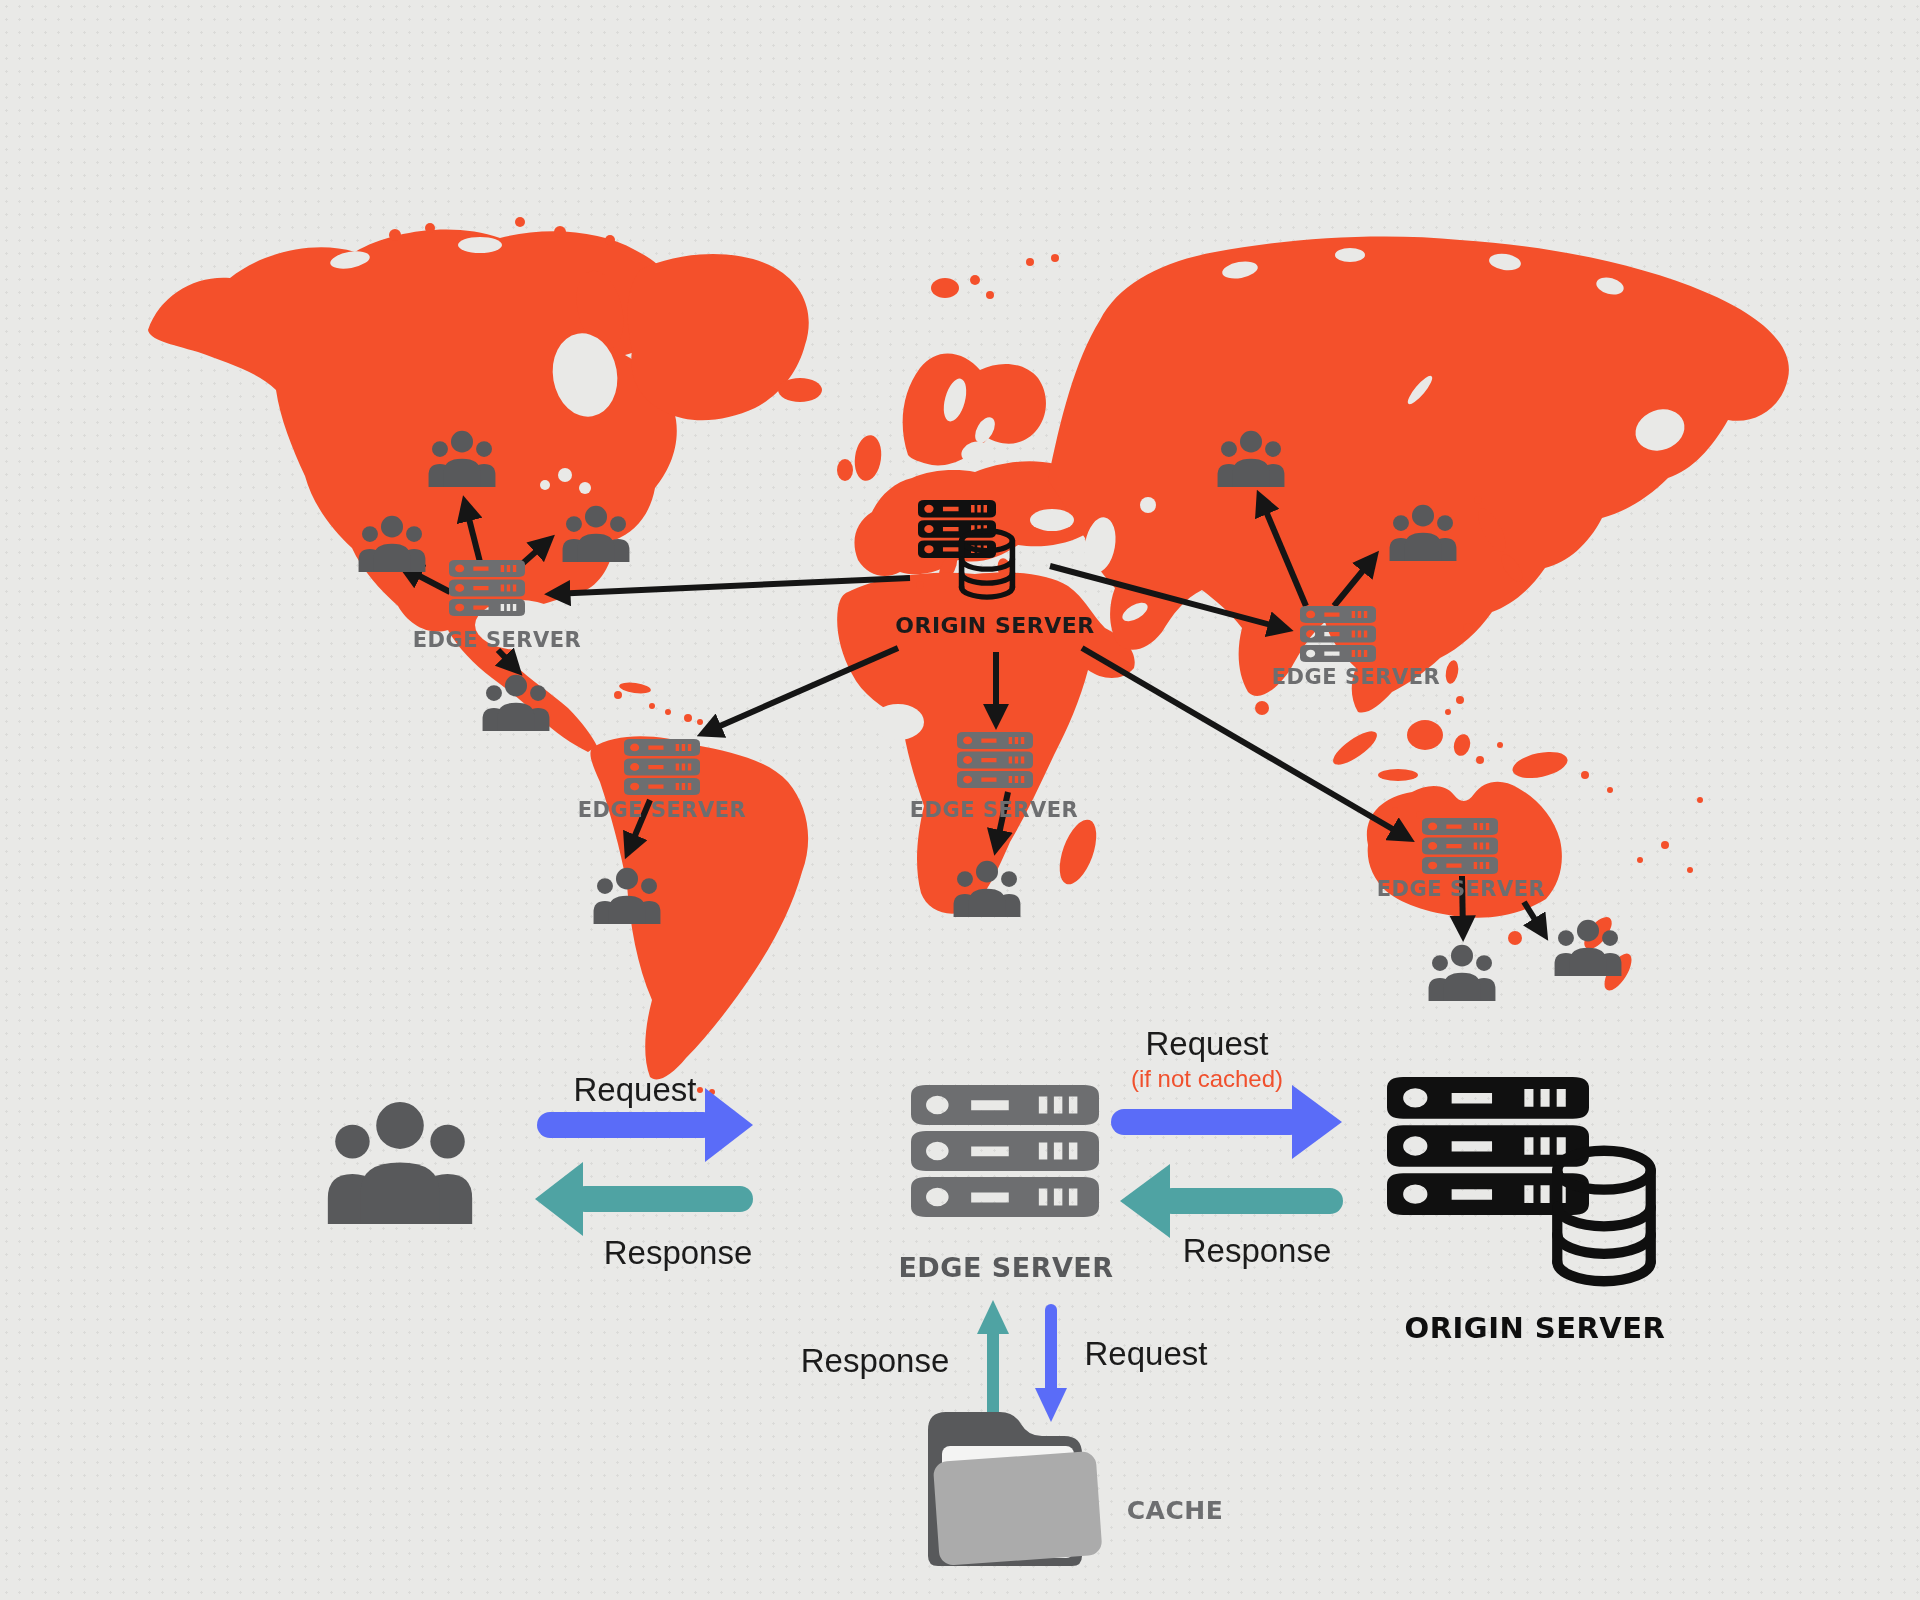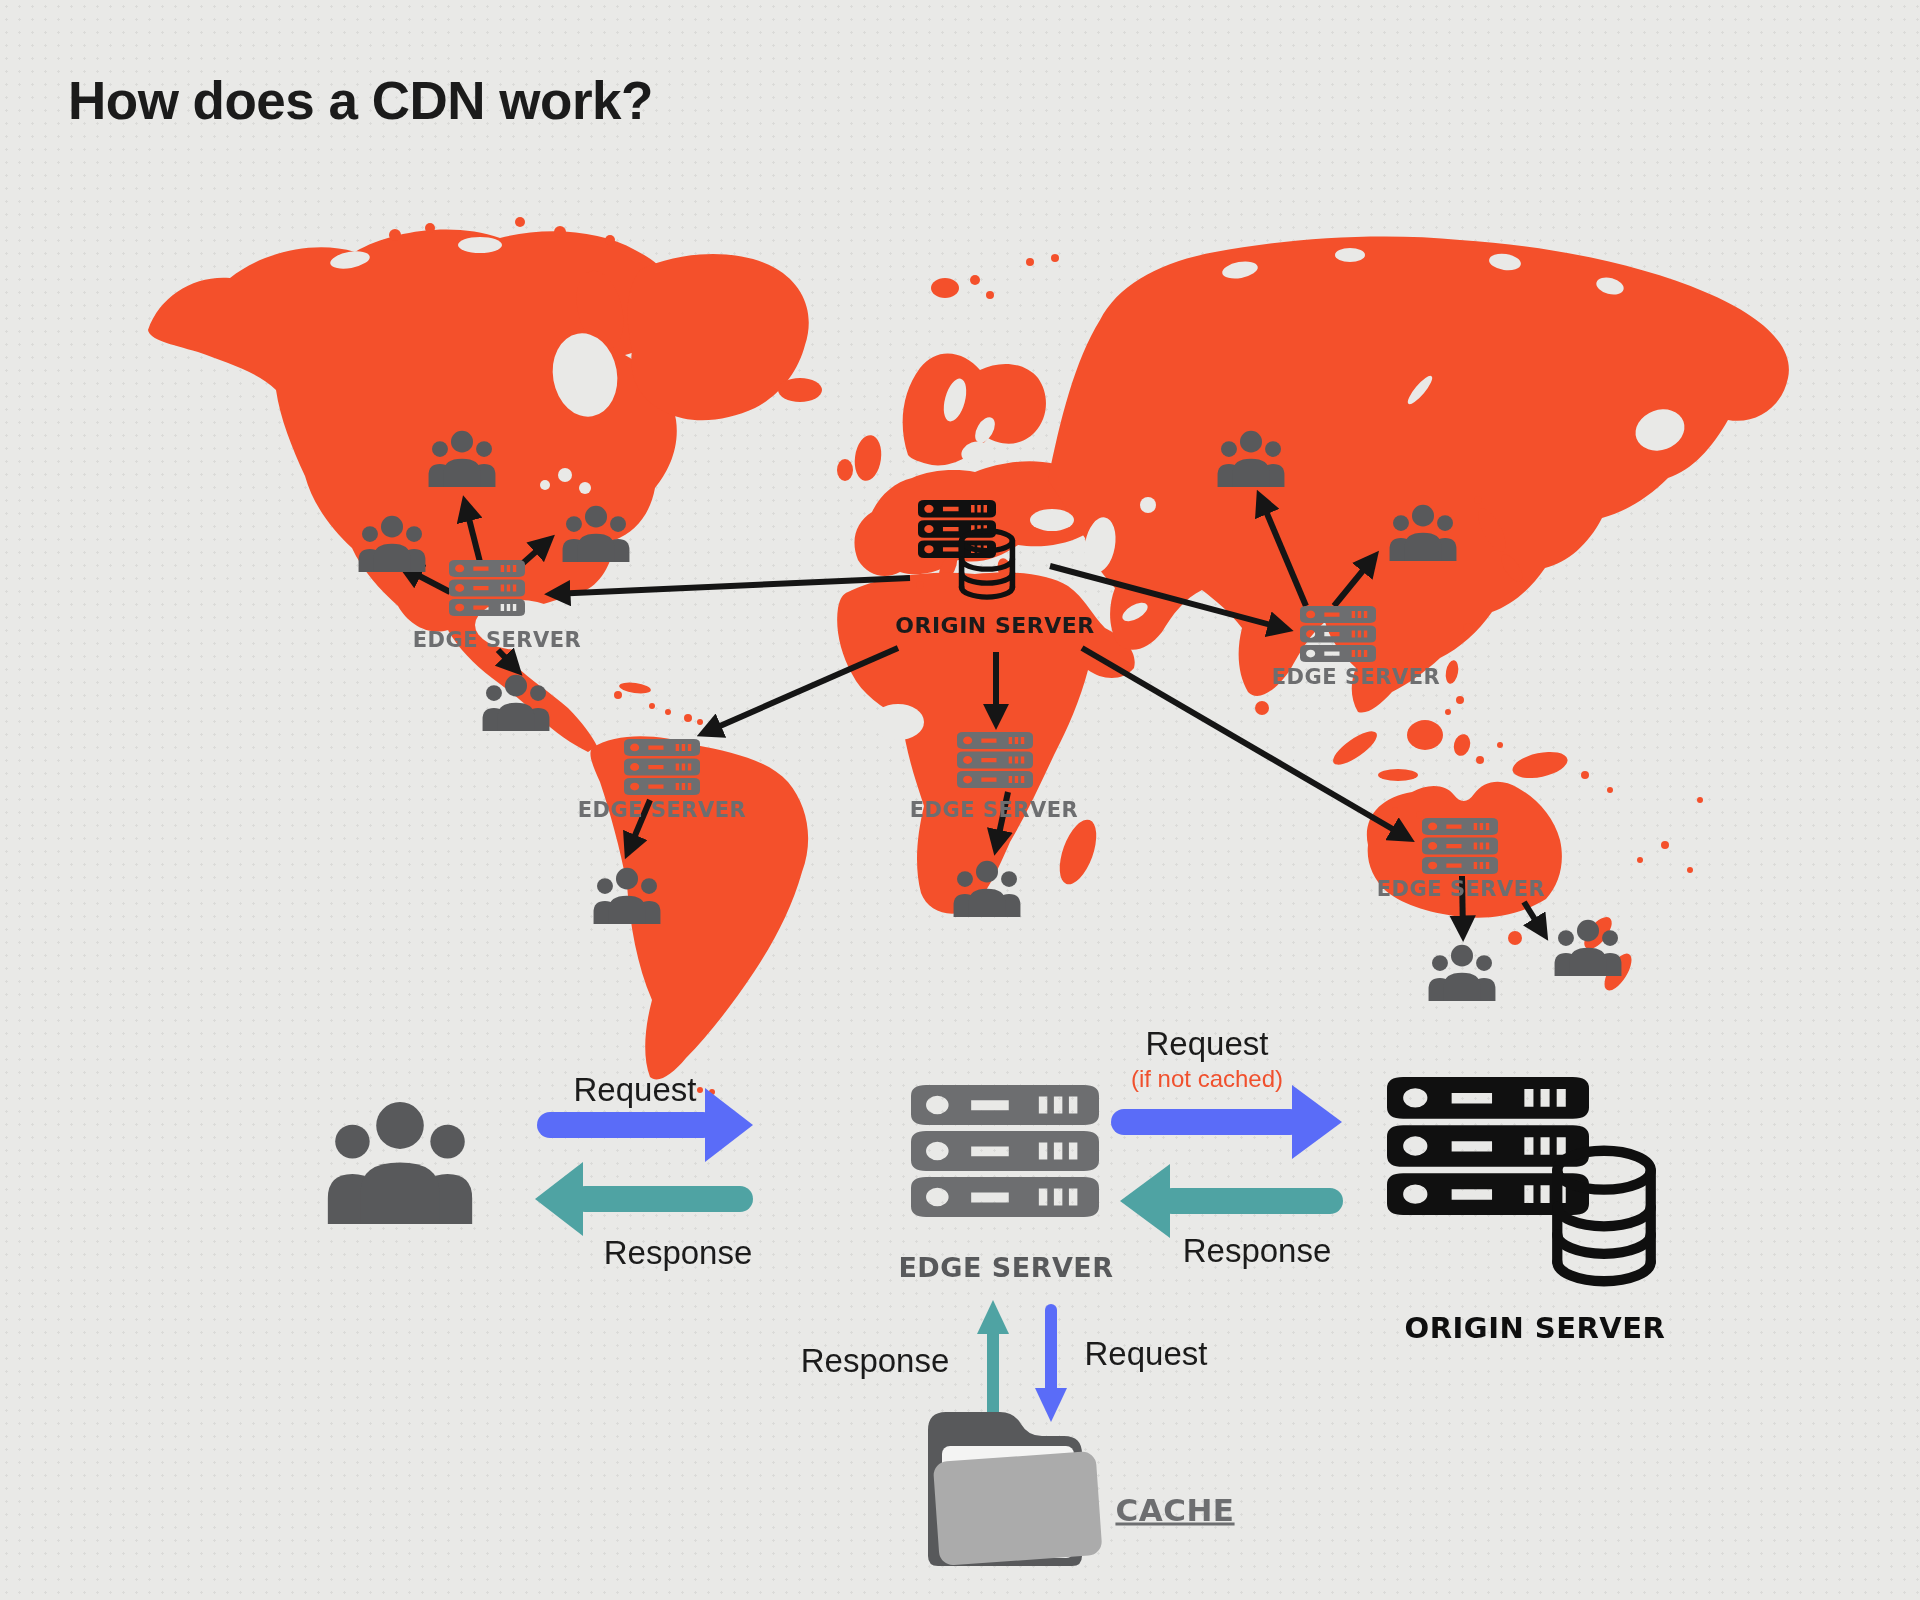--- a/index.html
+++ b/index.html
@@ -21,21 +21,21 @@
     position:absolute;left:68px;top:70px;font-size:53px;font-weight:bold;color:#1b1b1b;
     letter-spacing:-0.5px;font-family:"Liberation Sans",sans-serif;
   }
   .display{font-family:"DejaVu Sans",sans-serif;font-weight:800;letter-spacing:0.5px;}
   .map-edge-label{font-size:21px;color:var(--mid);}
   .map-origin-label{font-size:22px;color:#1b1b1b;}
   .flow-text{font-size:33px;color:#1b1b1b;}
   .flow-note{font-size:24px;color:var(--note);}
   .flow-edge-label{font-size:27px;color:var(--dark);}
   .flow-origin-label{font-size:29px;color:#0f0f0f;}
-  .cache-label{font-size:31px;color:var(--mid);text-decoration:underline;}
+  .cache-label{font-size:25px;color:var(--mid);}
   .srv-gray{fill:var(--mid);}
   .srv-black{fill:#101010;}
   .ppl{fill:var(--dark);}
   .cyl{fill:none;stroke-linecap:round;}
 </style>
 </head>
 <body>
 
 <div class="canvas">
 
@@ -298,21 +298,20 @@
       <g>
         <path fill="#58595B" d="M928,1556 L928,1430 Q928,1412 946,1412 L1000,1412 Q1014,1412 1021,1424
           Q1028,1436 1042,1436 L1064,1436 Q1082,1436 1082,1454 L1082,1556 Q1082,1566 1072,1566
           L938,1566 Q928,1566 928,1556 Z"></path>
         <rect x="942" y="1446" width="132" height="112" rx="8" fill="#F4F4F3"></rect>
         <rect x="940" y="1462" width="163" height="104" rx="14" fill="#ABABAB" transform="rotate(-4 940 1566)"></rect>
       </g>
     </g>
   </svg>
 
-  <div class="title">How does a CDN work?</div>
 
   <div class="lbl display map-edge-label" style="left:497px;top:640px">EDGE SERVER</div>
   <div class="lbl display map-edge-label" style="left:662px;top:810px">EDGE SERVER</div>
   <div class="lbl display map-edge-label" style="left:994px;top:810px">EDGE SERVER</div>
   <div class="lbl display map-edge-label" style="left:1356px;top:677px">EDGE SERVER</div>
   <div class="lbl display map-edge-label" style="left:1461px;top:889px">EDGE SERVER</div>
   <div class="lbl display map-origin-label" style="left:995px;top:626px">ORIGIN SERVER</div>
 
   <div class="lbl flow-text" style="left:635px;top:1089px">Request</div>
   <div class="lbl flow-text" style="left:678px;top:1252px">Response</div>

